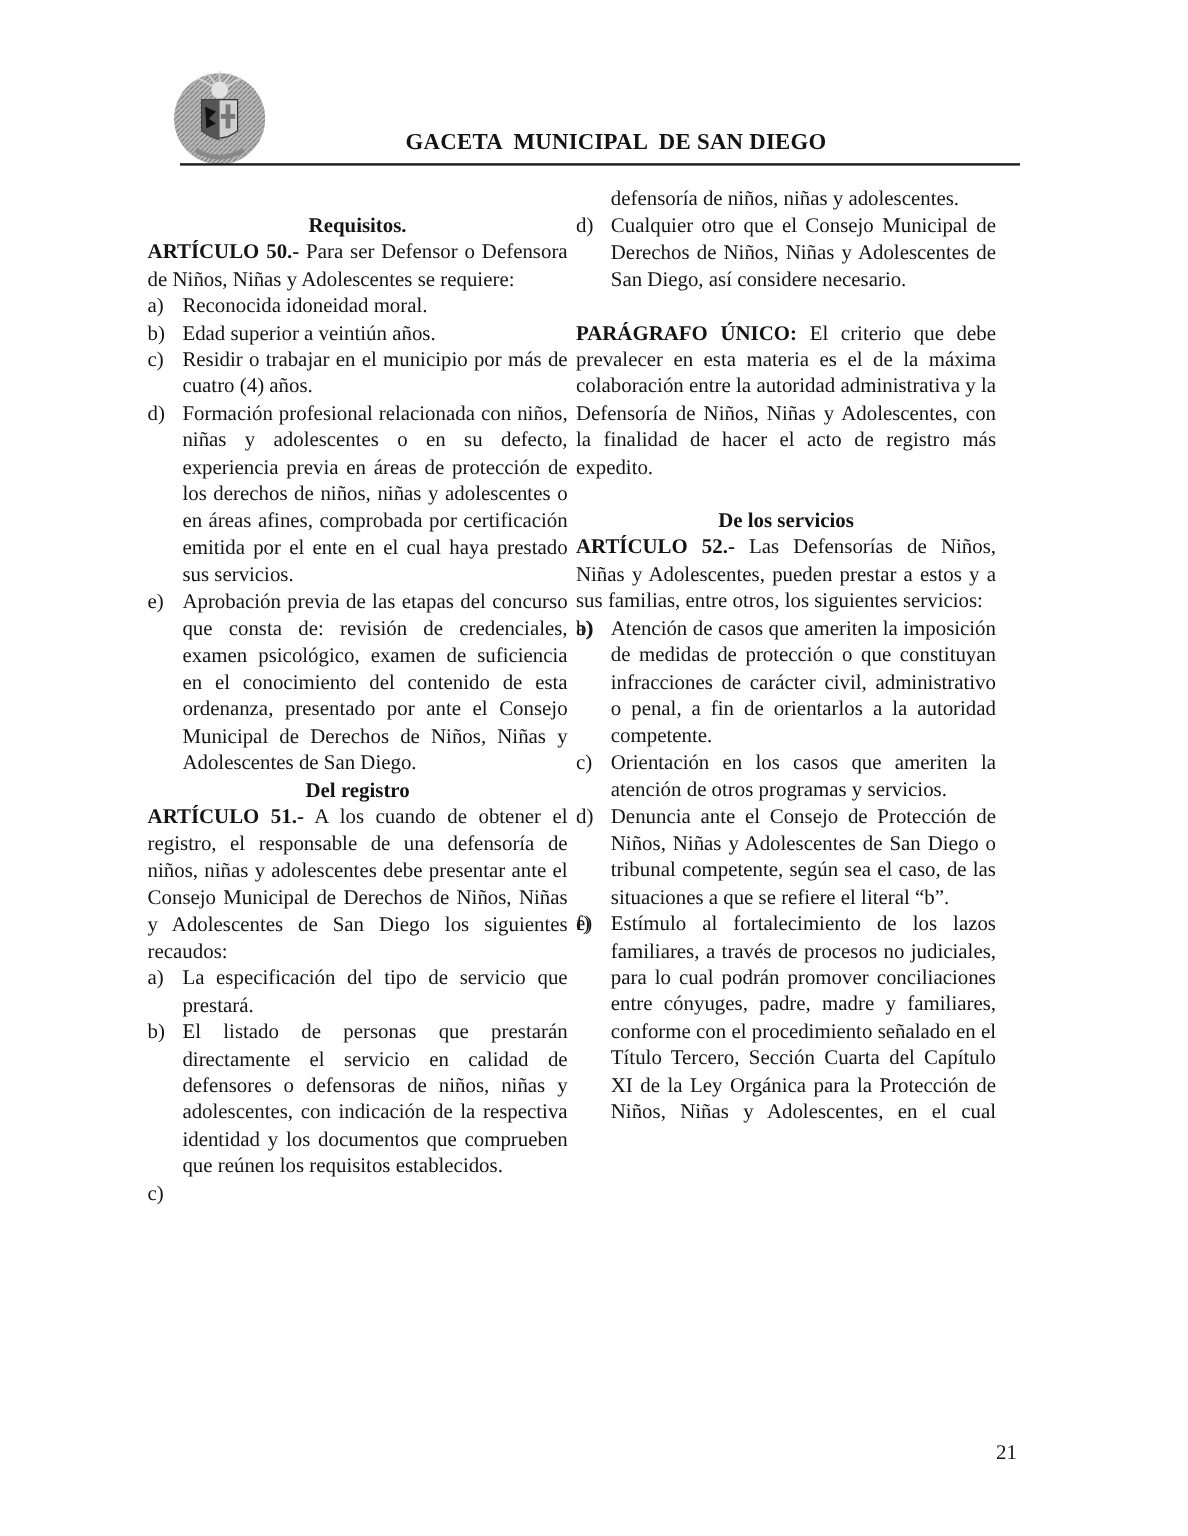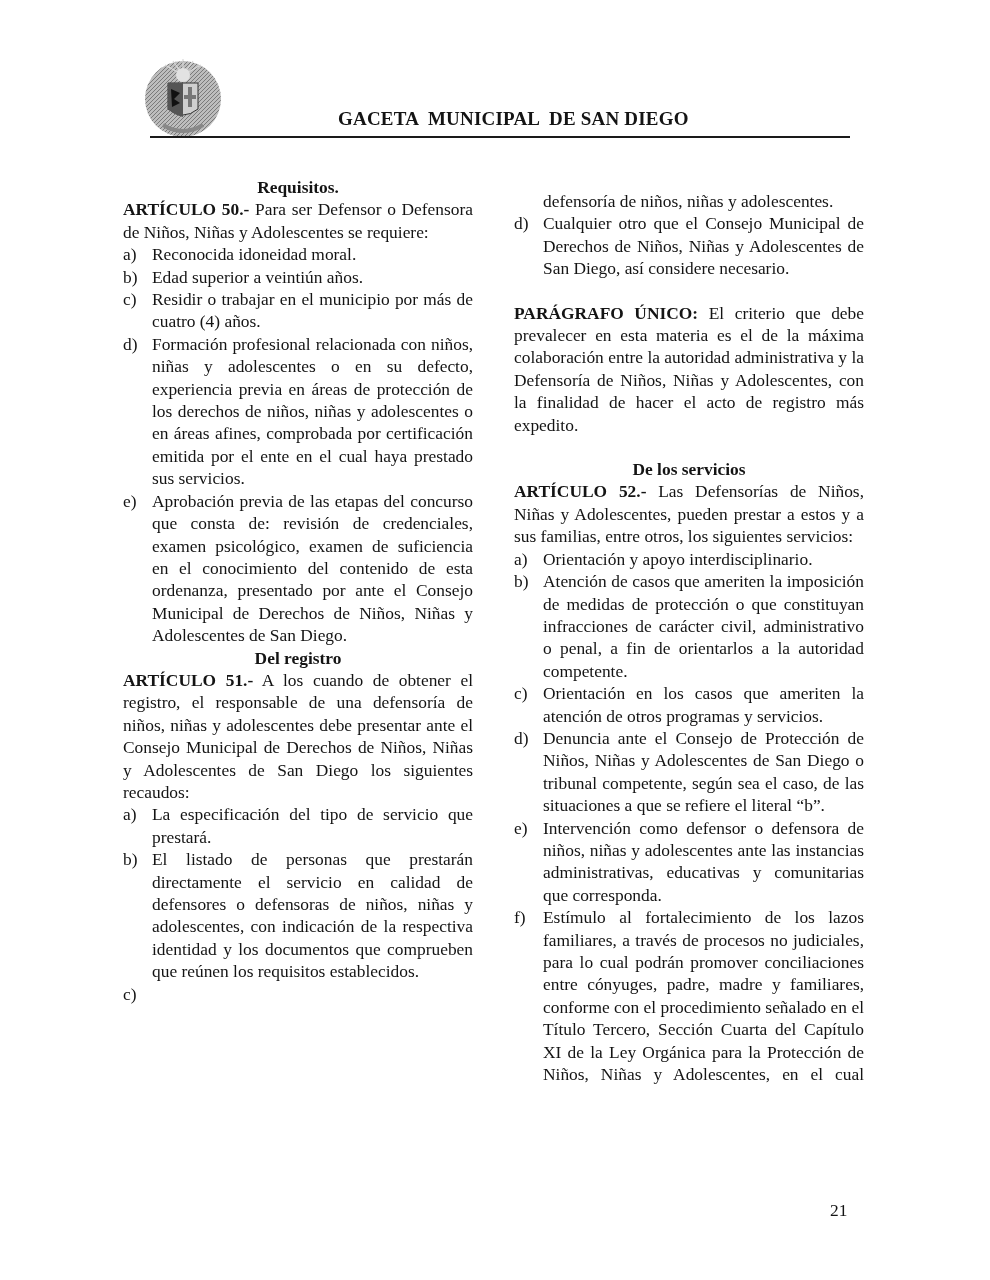--- a/index.html
+++ b/index.html
@@ -12,21 +12,21 @@
     .logo { position: absolute; left: 138px; top: 55px; width: 90px; height: 84px; }
     .title {
       position: absolute; left: 338px; top: 108px;
       font-family: "Liberation Serif", serif; font-weight: bold;
       font-size: 19px; letter-spacing: 0.2px; white-space: pre;
     }
     .rule { position: absolute; left: 150px; top: 136px; width: 700px; height: 2px; background: #1a1a1a; }
 
     .col { position: absolute; top: 154px; width: 350px; font-size: 17.4px; line-height: 22.4px; }
     .col.left { left: 123px; top: 176px; }
-    .col.right { left: 514px; margin-top: 36px; }
+    .col.right { left: 480px; }
     .just { text-align: justify; text-align-last: auto; }
     .heading { text-align: center; font-weight: bold; }
     .b { font-weight: bold; }
     .item { position: relative; padding-left: 29px; text-align: justify; }
     .item .lbl { position: absolute; left: 0; top: 0; }
     .cont { padding-left: 29px; text-align: justify; }
     .gap { height: 22px; }
     .pagenum { position: absolute; left: 830px; top: 1200px; font-size: 17.4px; }
   </style>
 </head>
@@ -87,21 +87,21 @@
   <div class="item"><span class="lbl">d)</span><span>Cualquier otro que el Consejo Municipal de Derechos de Niños, Niñas y Adolescentes de San Diego, así considere necesario.</span></div>
   <div class="gap"></div>
   <div class="just">
     <span class="b">PARÁGRAFO ÚNICO:</span><span> El criterio que debe prevalecer en esta materia es el de la máxima colaboración entre la autoridad administrativa y la Defensoría de Niños, Niñas y Adolescentes, con la finalidad de hacer el acto de registro más expedito.</span>
   </div>
   <div class="gap"></div>
   <div class="heading">De los servicios</div>
   <div class="just">
     <span class="b">ARTÍCULO 52.-</span><span> Las Defensorías de Niños, Niñas y Adolescentes,  pueden prestar a estos y a sus familias, entre otros, los siguientes servicios:</span>
   </div>
-  <div class="item"><span class="lbl">a)</span><span>Orientación y apoyo interdisciplinario.</span></div>
+  <div class="item"><span class="lbl">a)</span></div>
   <div class="item"><span class="lbl">b)</span><span>Atención de casos que ameriten la imposición de medidas de protección o que constituyan infracciones de carácter civil, administrativo o penal, a fin de orientarlos a la autoridad competente.</span></div>
   <div class="item"><span class="lbl">c)</span><span>Orientación en los casos que ameriten la atención de otros programas y servicios.</span></div>
   <div class="item"><span class="lbl">d)</span><span>Denuncia ante el Consejo de Protección de Niños, Niñas y Adolescentes de San Diego o tribunal competente, según sea el caso, de las situaciones a que se refiere el literal “b”.</span></div>
-  <div class="item"><span class="lbl">e)</span><span>Intervención como defensor o defensora de niños, niñas y adolescentes ante las instancias administrativas, educativas y comunitarias que corresponda.</span></div>
+  <div class="item"><span class="lbl">e)</span></div>
   <div class="item" style="text-align-last: justify;"><span class="lbl">f)</span><span>Estímulo al fortalecimiento de los lazos familiares, a través de procesos no judiciales, para lo cual podrán promover conciliaciones entre cónyuges, padre, madre y familiares, conforme con el procedimiento señalado en el Título Tercero, Sección Cuarta del Capítulo XI de la Ley Orgánica para la Protección de Niños, Niñas y Adolescentes, en el cual</span></div>
 </div>
 
 <div class="pagenum">21</div>
 
 </body></html>

